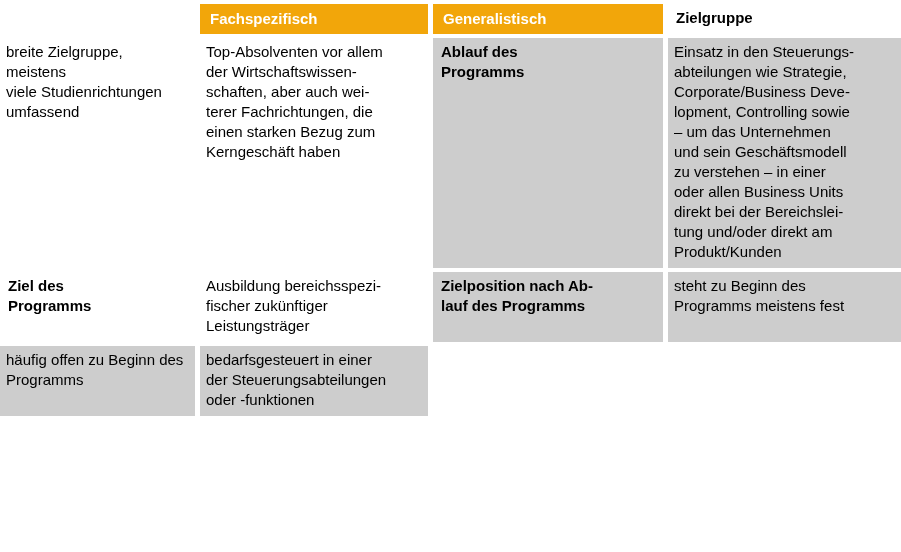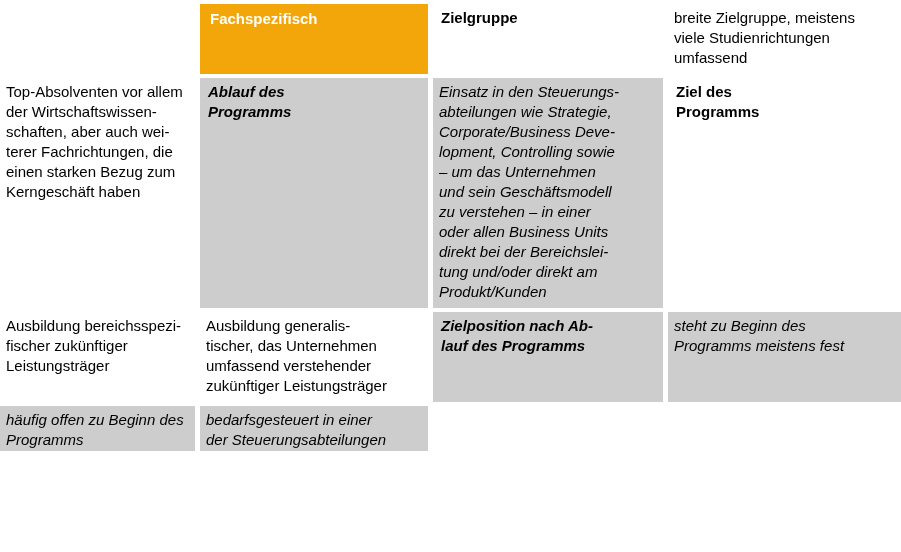--- a/index.html
+++ b/index.html
@@ -41,34 +41,34 @@
     padding: 4px 10px 6px 6px;
     white-space: pre-line;
     box-sizing: border-box;
   }
   .label-cell {
     font-weight: bold;
     padding-left: 8px;
   }
   .row-gray {
     background: #CDCDCD;
-    font-style: italic;
   }
   .row-white {
     background: #ffffff;
   }
 </style>
 </head>
 <body>
 
 <div class="page">
   <div class="comparison-table">
 
     <div class="corner-cell"></div>
     <div class="header-cell">Fachspezifisch</div>
+    <div class="header-cell">Generalistisch</div>
 
     <div class="cell label-cell row-white">Zielgruppe</div>
     <div class="cell row-white">breite Zielgruppe, meistens
 viele Studienrichtungen
 umfassend</div>
     <div class="cell row-white">Top-Absolventen vor allem
 der Wirtschaftswissen-
 schaften, aber auch wei-
 terer Fachrichtungen, die
 einen starken Bezug zum
@@ -86,24 +86,20 @@
 oder allen Business Units
 direkt bei der Bereichslei-
 tung und/oder direkt am
 Produkt/Kunden</div>
 
     <div class="cell label-cell row-white">Ziel des
 Programms</div>
     <div class="cell row-white">Ausbildung bereichsspezi-
 fischer zukünftiger
 Leistungsträger</div>
-    <div class="cell row-white">Ausbildung generalis-
-tischer, das Unternehmen
-umfassend verstehender
-zukünftiger Leistungsträger</div>
 
     <div class="cell label-cell row-gray">Zielposition nach Ab-
 lauf des Programms</div>
     <div class="cell row-gray">steht zu Beginn des
 Programms meistens fest</div>
     <div class="cell row-gray">häufig offen zu Beginn des
 Programms</div>
     <div class="cell row-gray">bedarfsgesteuert in einer
 der Steuerungsabteilungen
 oder -funktionen</div>

